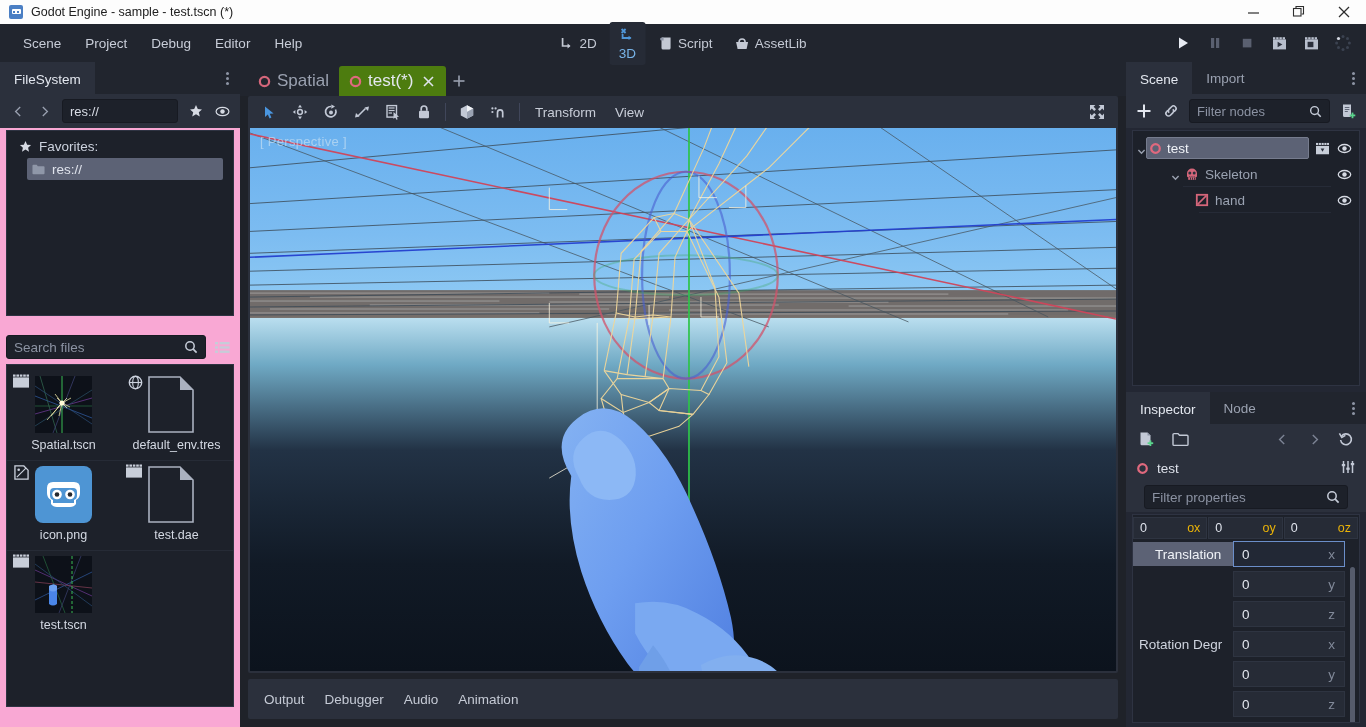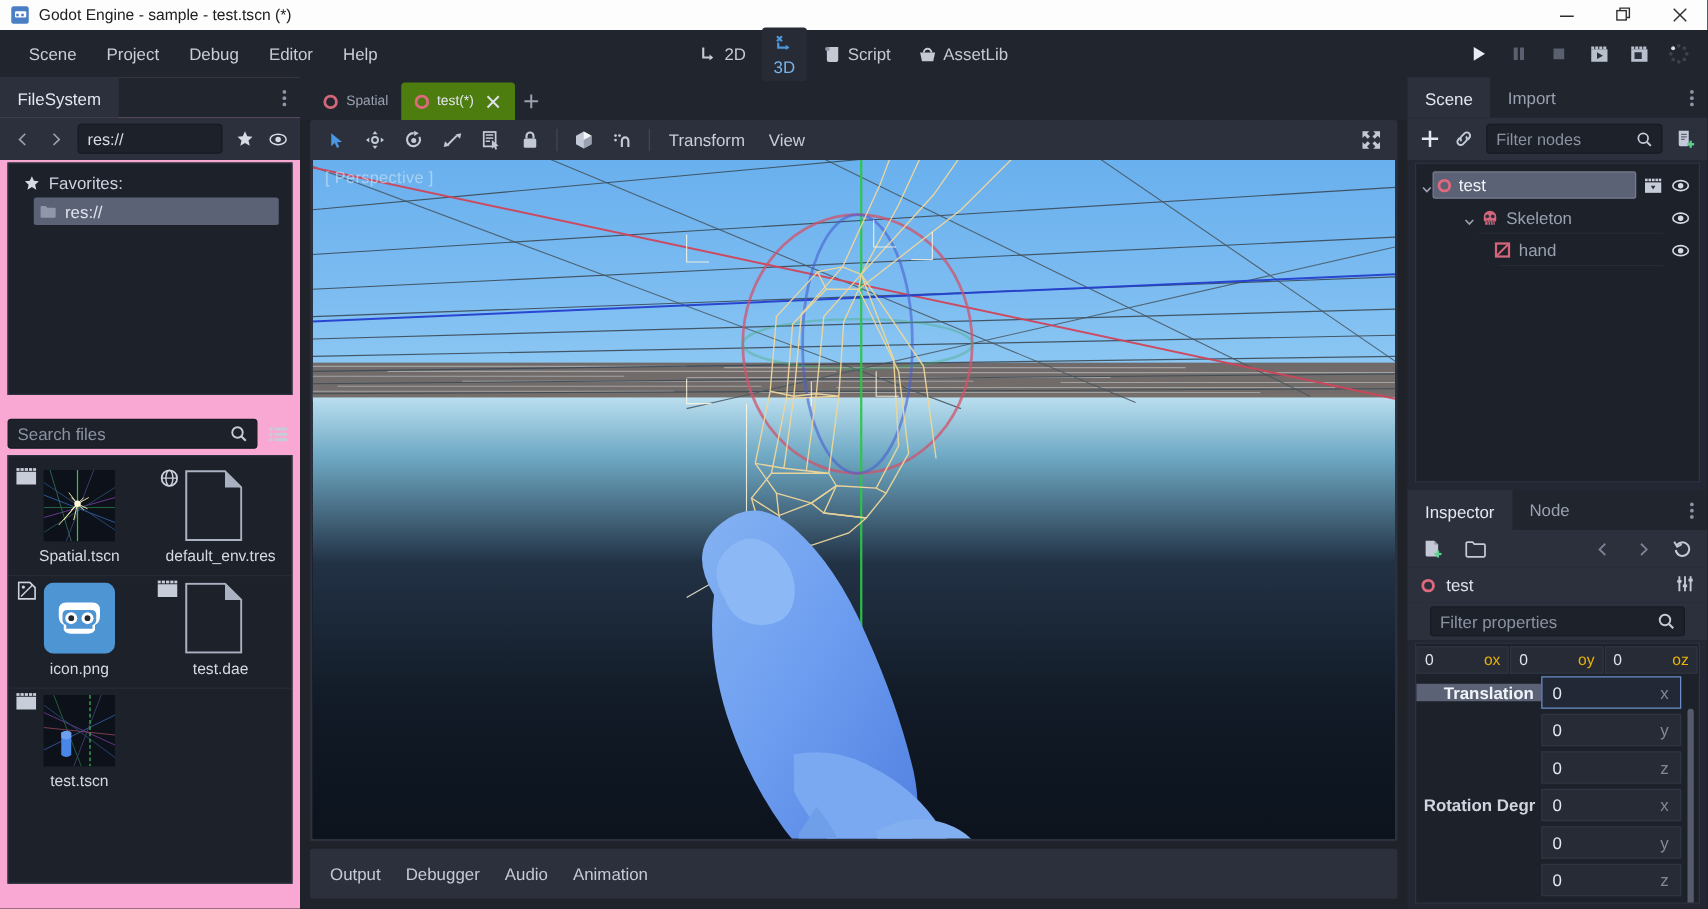--- a/index.html
+++ b/index.html
@@ -153,21 +153,21 @@
   .doc-icon { width: 46px; height: 57px; }
 
   
   .center { flex: 1 1 auto; display: flex; flex-direction: column; min-width: 0; background: #1f2229; }
   .scene-tabrow {
     height: 34px; flex: 0 0 34px; display: flex; align-items: flex-end;
     padding-left: 8px; background: #21252e;
   }
   .scene-tab {
     height: 30px; display: flex; align-items: center; gap: 6px; padding: 0 10px;
-    font-size: 11px; color: #9aa1b0; border-radius: 3px 3px 0 0; text-align: center;
+    font-size: 17px; color: #9aa1b0; border-radius: 3px 3px 0 0; text-align: center;
   }
   .scene-tab.active { background: #4d7c0f; color: #e4e8f0; }
   .tab-close {
     width: 15px; height: 15px; display: flex; align-items: center; justify-content: center;
     margin-left: 2px;
   }
   .tab-add { width: 26px; height: 30px; display: flex; align-items: center; justify-content: center; }
 
   .viewport-wrap {
     flex: 1 1 auto; margin: 0 8px 0 8px; display: flex; flex-direction: column;
@@ -253,21 +253,21 @@
   .origin-cell {
     flex: 1 1 0; display: flex; align-items: center; justify-content: space-between;
     background: #262b36; border: 1px solid #2e3441; height: 22px; padding: 0 6px;
     font-size: 12.5px; margin-right: 1px;
   }
   .origin-cell .ov { color: #dfe3ec; }
   .origin-cell .ol { color: #eab308; }
   .prop-row { display: flex; height: 30px; align-items: center; }
   .prop-label {
     width: 100px; flex: 0 0 100px; font-size: 13.5px; color: #cfd4df;
-    padding-left: 22px; height: 14px; display: flex; align-items: center; font-weight: bold;
+    padding-left: 22px; height: 24px; display: flex; align-items: center;
   }
   .prop-label.hl { background: #5c6275; color: #f0f3f8; }
   .prop-field {
     flex: 1 1 auto; height: 26px; background: #262b36; border: 1px solid #2e3441;
     display: flex; align-items: center; justify-content: space-between;
     padding: 0 9px 0 8px; font-size: 13.5px; margin-right: 14px;
   }
   .prop-field.focused { border: 1px solid #6b8ec9; background: #222835; }
   .prop-field .pv { color: #e3e7ef; }
   .prop-field .pa { color: #8189997; color: #818999; }

